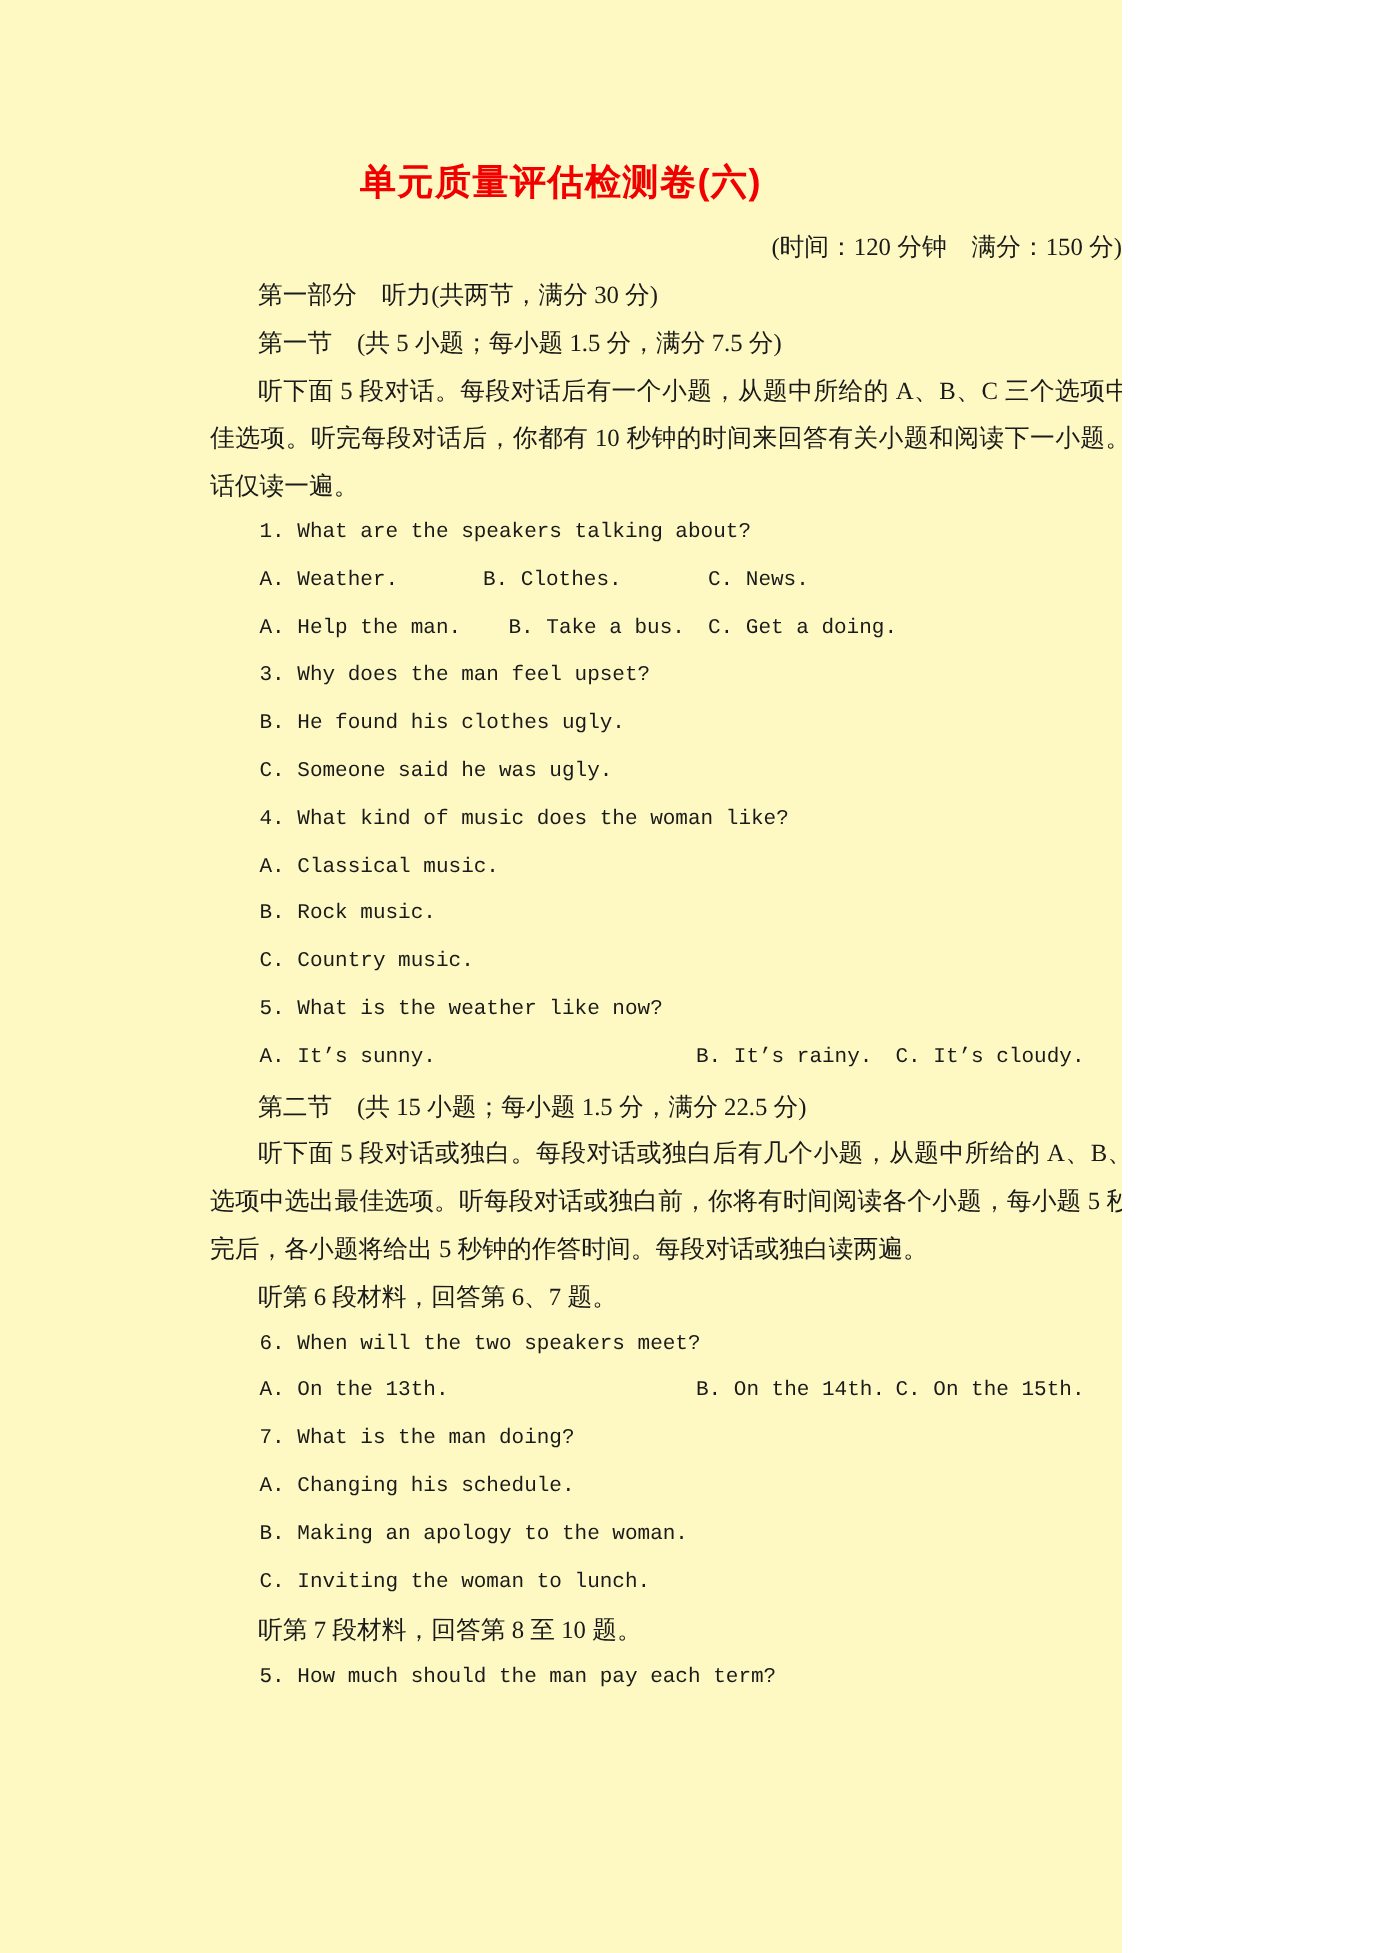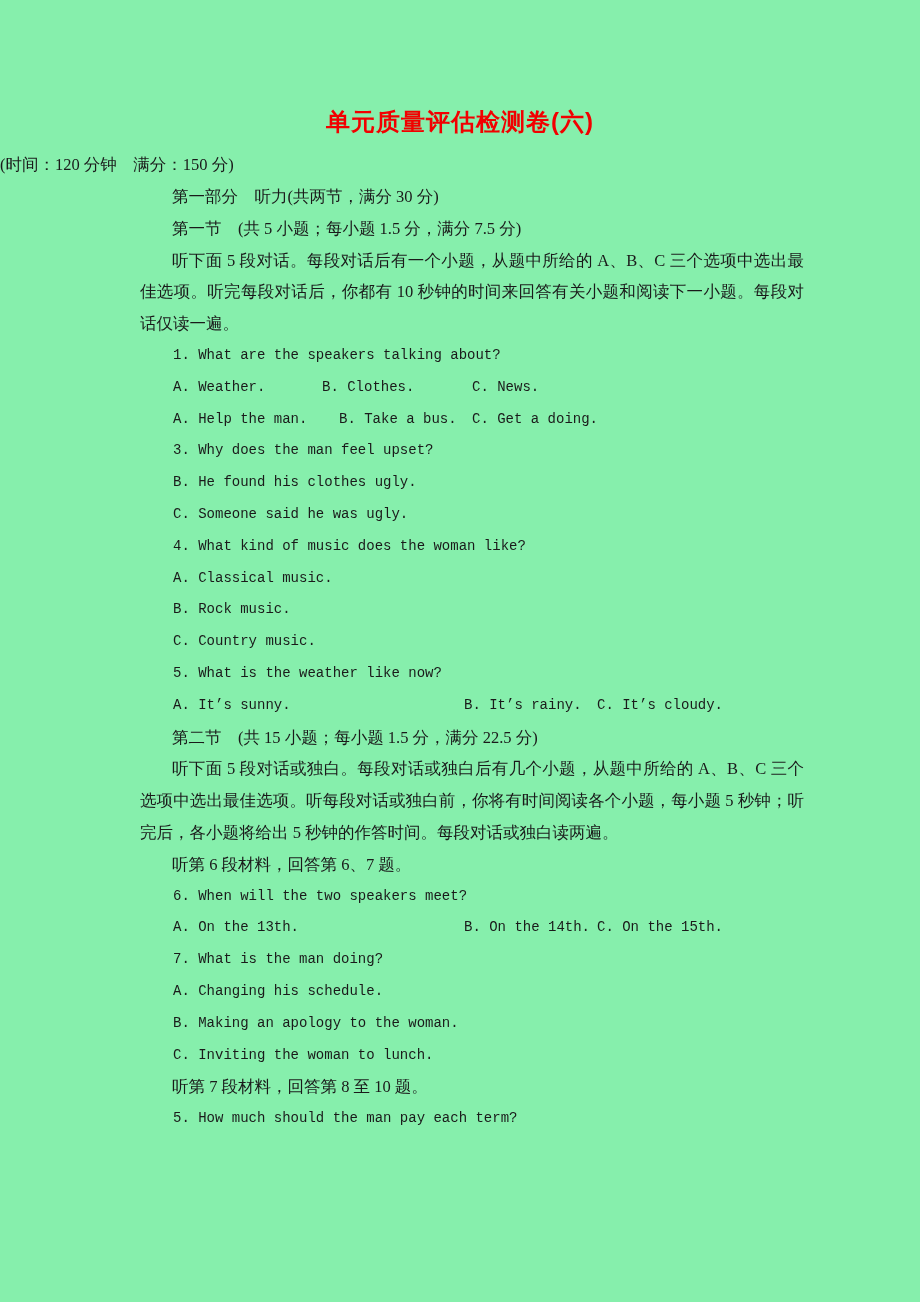--- a/index.html
+++ b/index.html
@@ -2,40 +2,40 @@
 <html><head>
 <meta charset="utf-8">
 <style>
   html, body {
     margin: 0;
     padding: 0;
     background: #ffffff;
   }
   .page {
     position: relative;
-    width: 920px;
+    width: 748px;
     height: 1302px;
-    background: #86efac;
+    background: #fef9c3;
     overflow: hidden;
     font-family: "Liberation Serif", "DejaVu Serif", serif;
     color: #1a1a1a;
   }
   .title {
     margin: 107px 0 0 0;
     text-align: center;
     font-family: "Liberation Sans", "DejaVu Sans", sans-serif;
     font-size: 24px;
     font-weight: bold;
     line-height: 30px;
     color: #f20000;
     letter-spacing: 1px;
   }
   .meta {
     margin: 17px 0 0 0;
-    text-align: left;
+    text-align: right;
     font-size: 16.5px;
     line-height: 22px;
   }
   .body {
     margin: 5px 16px 0 140px;
     width: 664px;
   }
   .ln {
     height: 31.8px;
     line-height: 31.8px;

